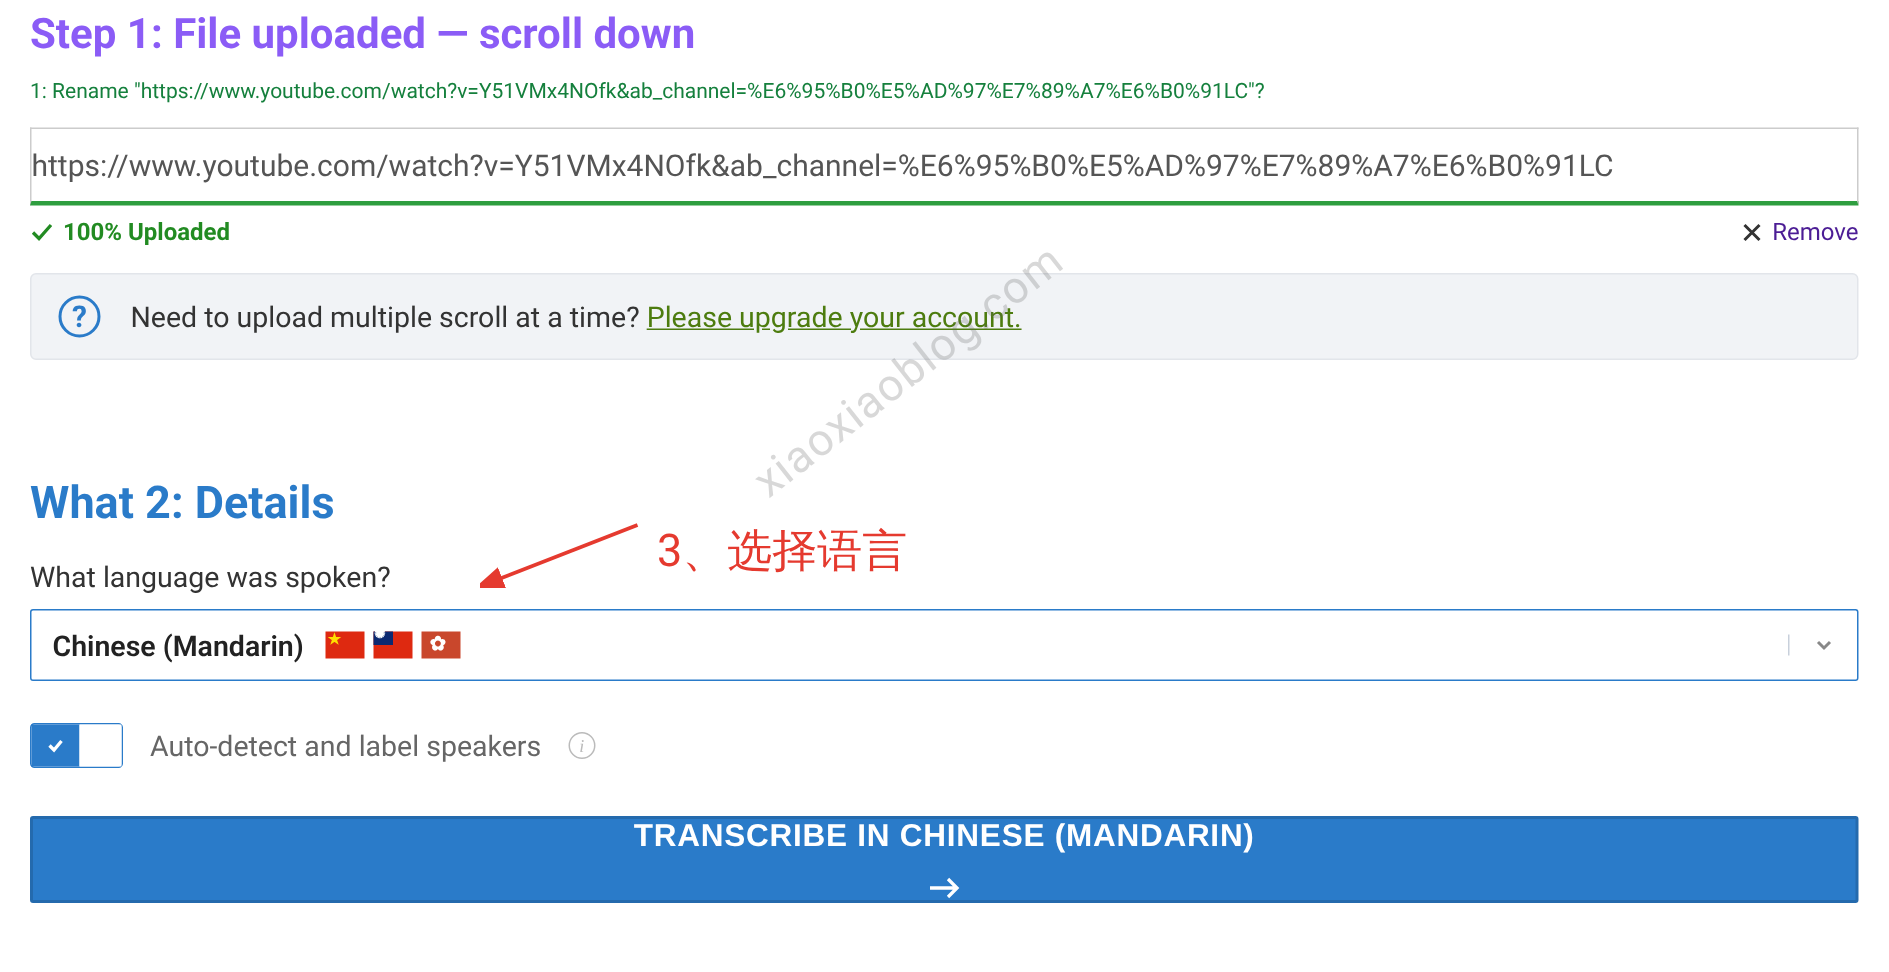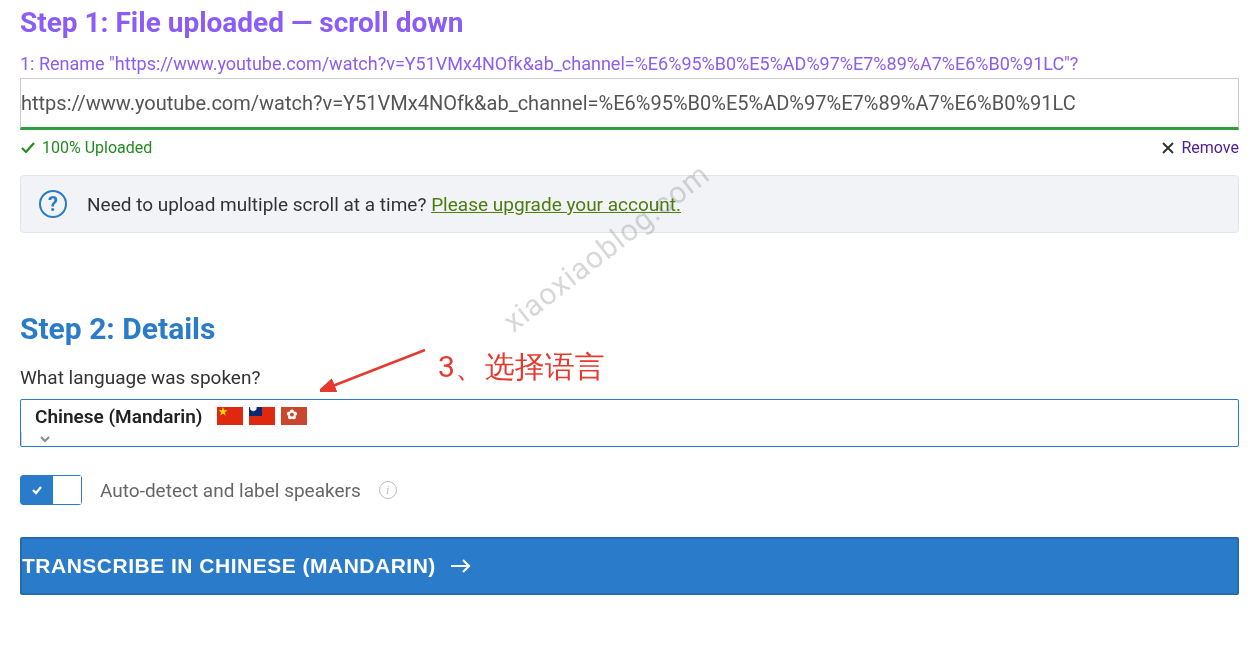--- a/index.html
+++ b/index.html
@@ -13,44 +13,44 @@
     position: relative;
   }
   .step1-title {
     color: #8b5cf6;
     font-size: 28px;
     font-weight: 700;
     margin-top: 6px;
     margin-bottom: 14px;
   }
   .rename-label {
-    color: #8b5cf6;
-    font-size: 18px;
-    margin-bottom: 4px;
+    color: #15803d;
+    font-size: 14px;
+    margin-bottom: 16px;
   }
   .url-input {
     width: 100%;
     border: 1px solid #ccc;
     border-bottom: 3px solid #2e9e3f;
     padding: 12px 0;
     font-size: 20px;
     color: #555;
     outline: none;
     font-family: inherit;
   }
   .upload-row {
     display: flex;
     justify-content: space-between;
     align-items: center;
     margin-top: 8px;
     font-size: 16px;
   }
   .uploaded {
     color: #228B22;
-    font-weight: 400;
+    font-weight: 700;
     display: flex;
     align-items: center;
     gap: 6px;
     text-align: center;
   }
   .uploaded svg { flex-shrink: 0; }
   .remove {
     color: #4c1d95;
     display: flex;
     align-items: center;
@@ -95,23 +95,22 @@
   .lang-label {
     font-size: 19px;
     color: #333;
     margin-bottom: 10px;
   }
   .lang-select {
     width: 100%;
     border: 1.5px solid #2a7bc9;
     border-radius: 2px;
     display: flex;
-    align-items: flex-start;
+    align-items: center;
     height: 48px;
-    flex-direction: column;
   }
   .lang-select .value {
     flex: 1;
     display: flex;
     align-items: center;
     gap: 14px;
     padding: 0 14px;
     font-size: 19px;
     font-weight: 600;
     color: #222;
@@ -212,23 +211,24 @@
     background: #2a7bc9;
     color: #fff;
     border: 2px solid #246aad;
     border-radius: 2px;
     height: 58px;
     font-size: 21px;
     font-weight: 700;
     letter-spacing: 0.5px;
     display:flex;
     align-items:center;
-    justify-content:flex-start;
+    justify-content:space-between;
     gap:14px;
     cursor:pointer;
+    flex-direction:column;
   }
   .watermark {
     position:absolute;
     left:480px; top:230px;
     transform: rotate(-38deg);
     color: rgba(100,100,100,0.25);
     font-size: 30px;
     pointer-events:none;
     letter-spacing: 1px;
   }
@@ -273,21 +273,21 @@
   </div>
 </div>
 
 <div class="info-banner">
   <div class="q-icon">?</div>
   <div>
     <span>Need to upload multiple scroll at a time? </span><a href="#">Please upgrade your account.</a>
   </div>
 </div>
 
-<h2 class="step2-title">Step 2: Details</h2>
+<h2 class="step2-title">What 2: Details</h2>
 
 <div class="lang-label">What language was spoken?</div>
 
 <div class="lang-select">
   <div class="value">
     <span>Chinese (Mandarin)</span>
     <span class="flags">
       <span class="flag flag-cn"></span>
       <span class="flag flag-tw"></span>
       <span class="flag flag-hk"></span>

